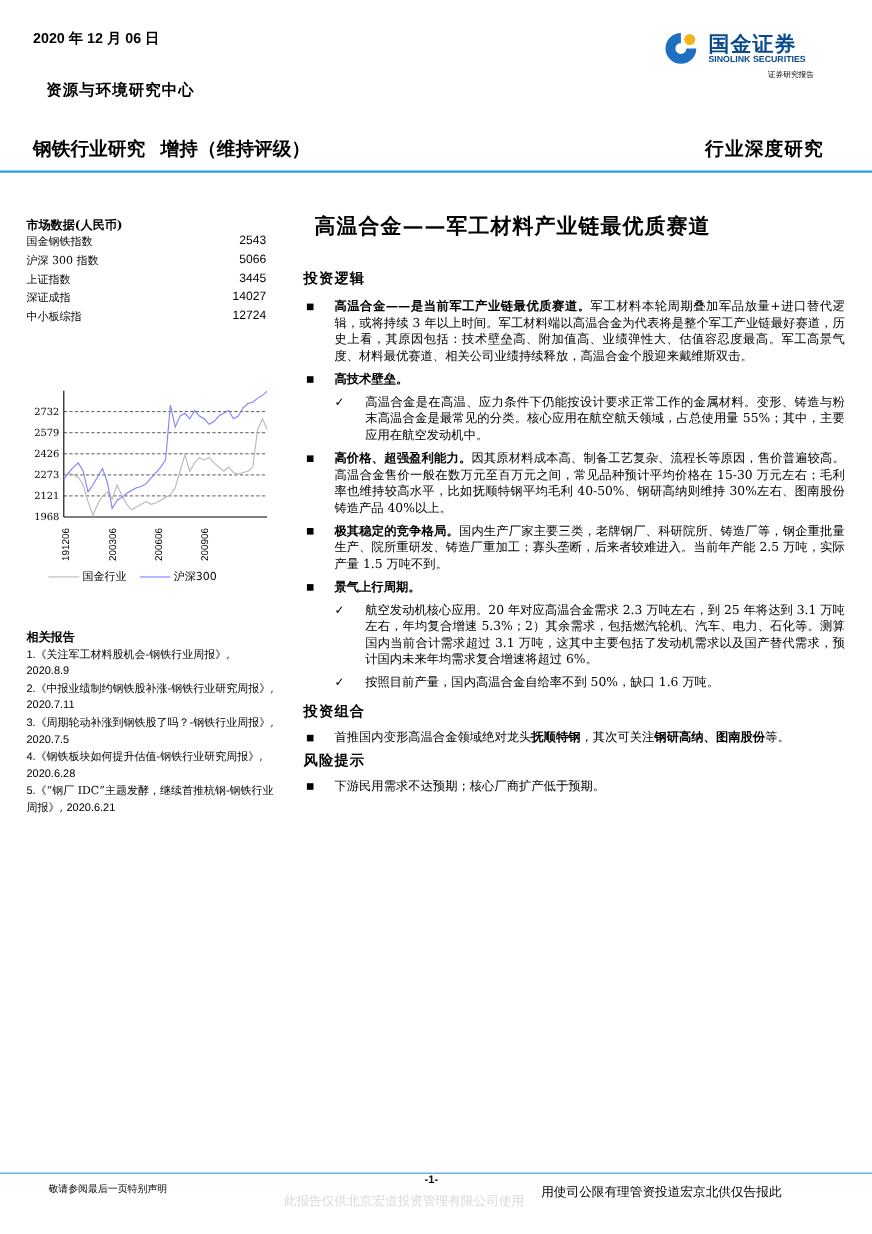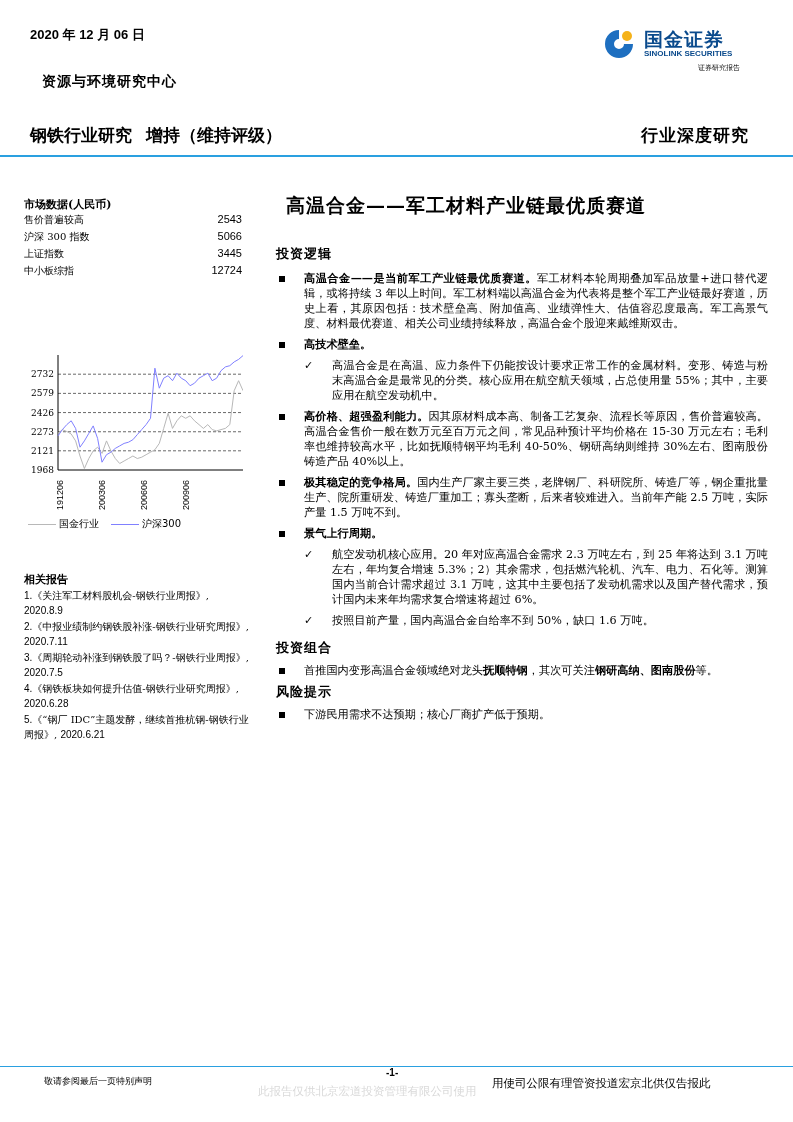--- a/index.html
+++ b/index.html
@@ -20,21 +20,21 @@
   .rule-bottom { left: 0; top: 1066px; width: 793px; height: 1px; background: #2aa0e0; }
 
   
   .mkt-title { left: 24px; top: 197px; font-family: "DejaVu Serif", serif; font-weight: bold; font-size: 11px; }
   .mkt-table { left: 24px; top: 213px; width: 220px; }
   .mkt-row { display: flex; justify-content: space-between; height: 17px; font-size: 10px; }
   .mkt-row .lbl { font-family: "DejaVu Serif", serif; }
   .mkt-row .val { font-family: "Liberation Sans", sans-serif; font-size: 11px; padding-right: 2px; }
 
   .chart { left: 18px; top: 355px; width: 225px; height: 185px; }
-  .legend { left: 28px; top: 517px; font-size: 10px; display: flex; gap: 12px; align-items: center; }
+  .legend { left: 44px; top: 517px; font-size: 10px; display: flex; gap: 12px; align-items: center; }
   .legend .sw { display: inline-block; width: 28px; height: 1px; vertical-align: middle; margin-right: 3px; }
 
   .rel-title { left: 24px; top: 572px; font-family: "DejaVu Serif", serif; font-weight: bold; font-size: 11px; }
   .rel-list { left: 24px; top: 588px; width: 232px; font-size: 10px; line-height: 15px; font-family: "DejaVu Serif", serif; }
   .rel-item { margin-bottom: 1px; }
   .rel-item .num, .rel-item .dt { font-family: "Liberation Sans", sans-serif; }
 
   
   .main-title { left: 286px; top: 193px; font-family: "DejaVu Serif", serif; font-weight: bold; font-size: 19px; letter-spacing: 1px; }
   .sec-title { font-family: "DejaVu Serif", serif; font-weight: bold; font-size: 13px; letter-spacing: 1px; }
@@ -68,30 +68,34 @@
   <span class="logo-cn">国金证券</span>
   <span class="logo-en">SINOLINK SECURITIES</span>
 </div>
 <div class="abs logo-sub">证券研究报告</div>
 <div class="abs report-type">行业深度研究</div>
 <div class="abs rule-top"></div>
 
 <div class="abs mkt-title">市场数据(人民币)</div>
 <div class="abs mkt-table">
   <div class="mkt-row">
-      <span class="lbl">售价普遍较高</span>
+      <span class="lbl">国金钢铁指数</span>
       <span class="val">2543</span>
     </div>
   <div class="mkt-row">
       <span class="lbl">沪深 300 指数</span>
       <span class="val">5066</span>
     </div>
   <div class="mkt-row">
       <span class="lbl">上证指数</span>
       <span class="val">3445</span>
+    </div>
+  <div class="mkt-row">
+      <span class="lbl">深证成指</span>
+      <span class="val">14027</span>
     </div>
   <div class="mkt-row">
       <span class="lbl">中小板综指</span>
       <span class="val">12724</span>
     </div>
 </div>
 
 <svg class="abs chart" id="chart" viewBox="0 0 225 185">
     <text x="36" y="118" text-anchor="end" font-size="9" font-family="DejaVu Serif, serif">1968</text>
     <line x1="40" x2="225" y1="95.81243184296619" y2="95.81243184296619" stroke="#444" stroke-dasharray="3,2" stroke-width="0.8"></line>

